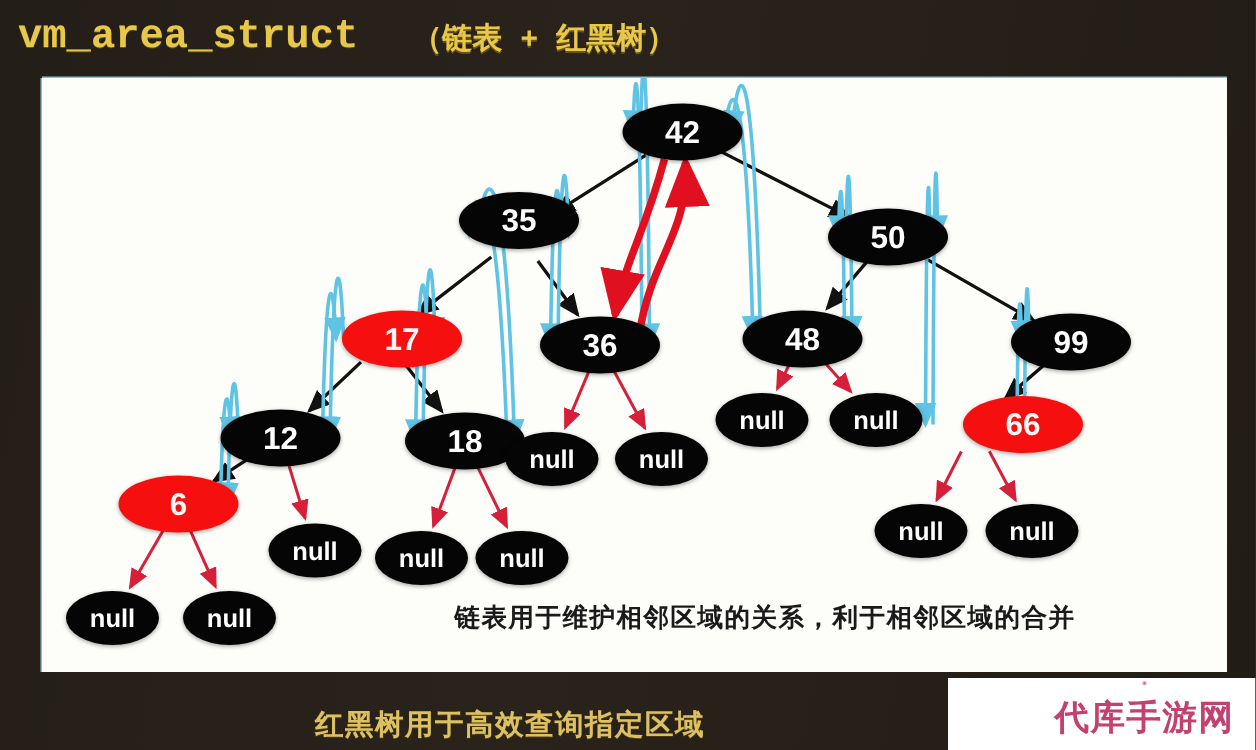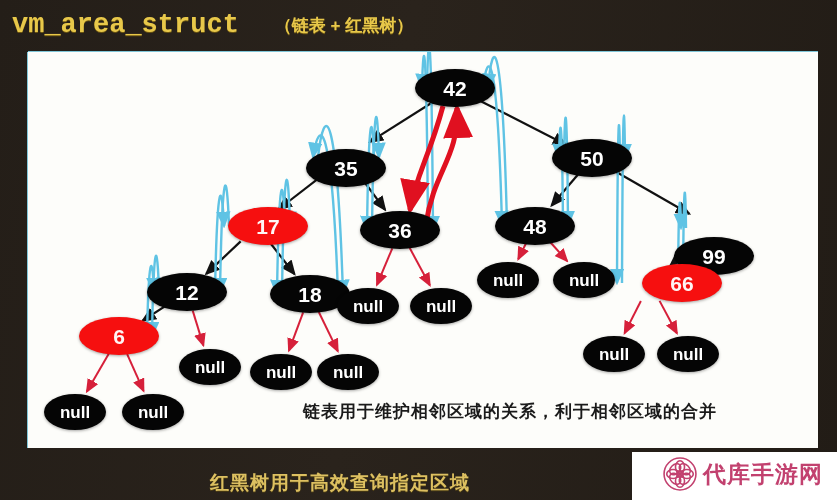--- a/index.html
+++ b/index.html
@@ -39,22 +39,22 @@
   }
   .title-mono {
     font-family: "Liberation Mono", "DejaVu Sans Mono", monospace;
     font-size: 27px;
     font-weight: bold;
     color: #e8c84a;
     letter-spacing: 0px;
     text-shadow: 0 1px 0 #6a5412;
   }
   .title-cjk {
-    font-family: Liberation Sans, sans-serif;
-    font-size: 17px;
+    font-family: Liberation Mono, monospace;
+    font-size: 20px;
     font-weight: bold;
     color: #e8c84a;
     margin-left: 16px;
     text-shadow: 0 1px 0 #6a5412;
   }
 
   
   #canvas-panel {
     position: absolute;
     left: 28px;
@@ -123,20 +123,21 @@
   #watermark {
     position: absolute;
     right: 8px;
     bottom: 4px;
     height: 40px;
     display: flex;
     align-items: center;
     gap: 6px;
     background: #ffffff;
     padding: 2px 6px 2px 4px;
+    flex-direction: column;
   }
   #watermark-text {
     font-family: "DejaVu Sans", "Liberation Sans", sans-serif;
     font-size: 23px;
     font-weight: bold;
     color: #c2416f;
     letter-spacing: 1px;
   }
   #watermark-logo { display: block; }
 
@@ -223,26 +224,26 @@
           <path d="M 650 231 C 650.75 136, 652.25 136, 653 176" fill="none" stroke="#5fc3e4" stroke-width="2.4" marker-end="url(#ah-blue)"></path>
           <path d="M 658 176 C 657.25 122, 655.75 122, 655 231" fill="none" stroke="#5fc3e4" stroke-width="2.4" marker-end="url(#ah-blue)"></path>
         </g>
       <g id="g-hl">
           <path d="M 415 54 C 401 106, 388 123, 382 158" fill="none" stroke="#e01020" stroke-width="5" marker-end="url(#ah-hl)"></path>
           <path d="M 398 172 C 406 118, 431 106, 429 56" fill="none" stroke="#e01020" stroke-width="5" marker-end="url(#ah-hl)"></path>
         </g>
     </svg>
     <div id="nodes-layer">
         <div class="node black value" style="left: 427px; top: 36px;">42</div>
-        <div class="node black value" style="left: 318px; top: 116px;">35</div>
+        <div class="node black value" style="left: 318px; top: 95px;">35</div>
         <div class="node black value" style="left: 564px; top: 106px;">50</div>
         <div class="node red value" style="left: 240px; top: 174px;">17</div>
         <div class="node black value" style="left: 372px; top: 178px;">36</div>
         <div class="node black value" style="left: 507px; top: 174px;">48</div>
-        <div class="node black value" style="left: 686px; top: 176px; margin-top: 28px;">99</div>
+        <div class="node black value" style="left: 686px; top: 176px;">99</div>
         <div class="node black value" style="left: 159px; top: 240px;">12</div>
         <div class="node black value" style="left: 282px; top: 242px;">18</div>
         <div class="node red value" style="left: 654px; top: 231px;">66</div>
         <div class="node red value" style="left: 91px; top: 284px;">6</div>
         <div class="node black nullnode" style="left: 340px; top: 254px;">null</div>
         <div class="node black nullnode" style="left: 413px; top: 254px;">null</div>
         <div class="node black nullnode" style="left: 480px; top: 228px;">null</div>
         <div class="node black nullnode" style="left: 556px; top: 228px;">null</div>
         <div class="node black nullnode" style="left: 182px; top: 315px;">null</div>
         <div class="node black nullnode" style="left: 253px; top: 320px;">null</div>

